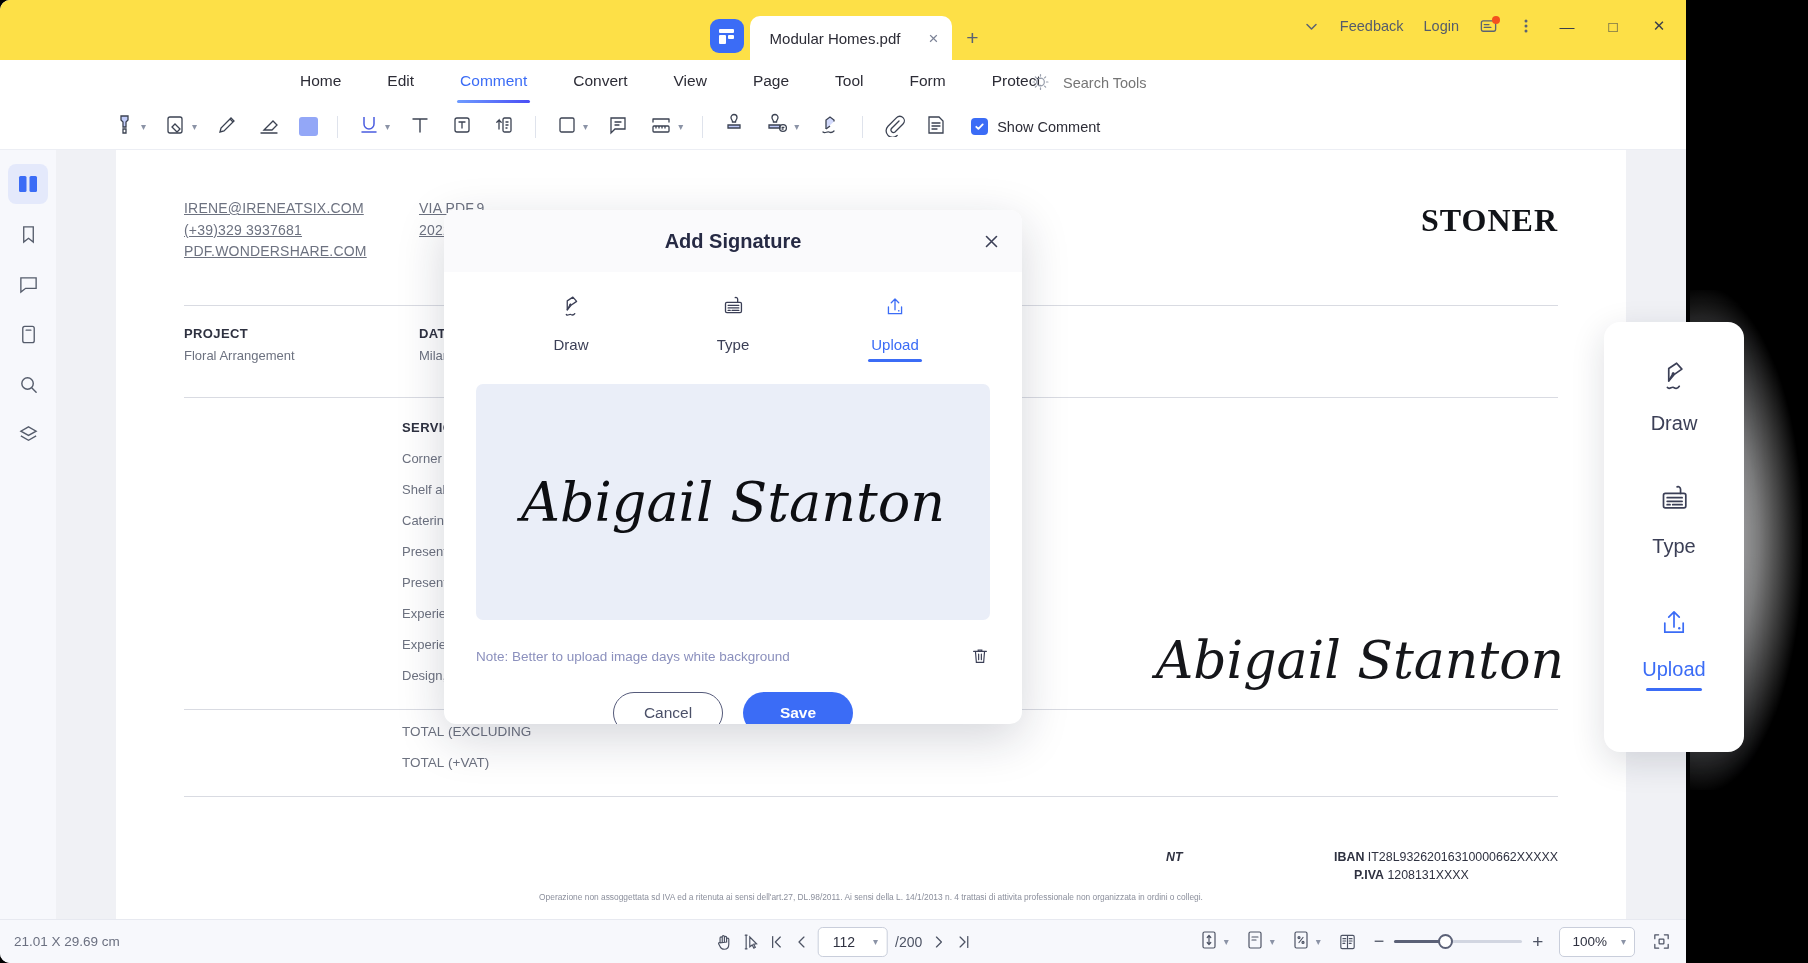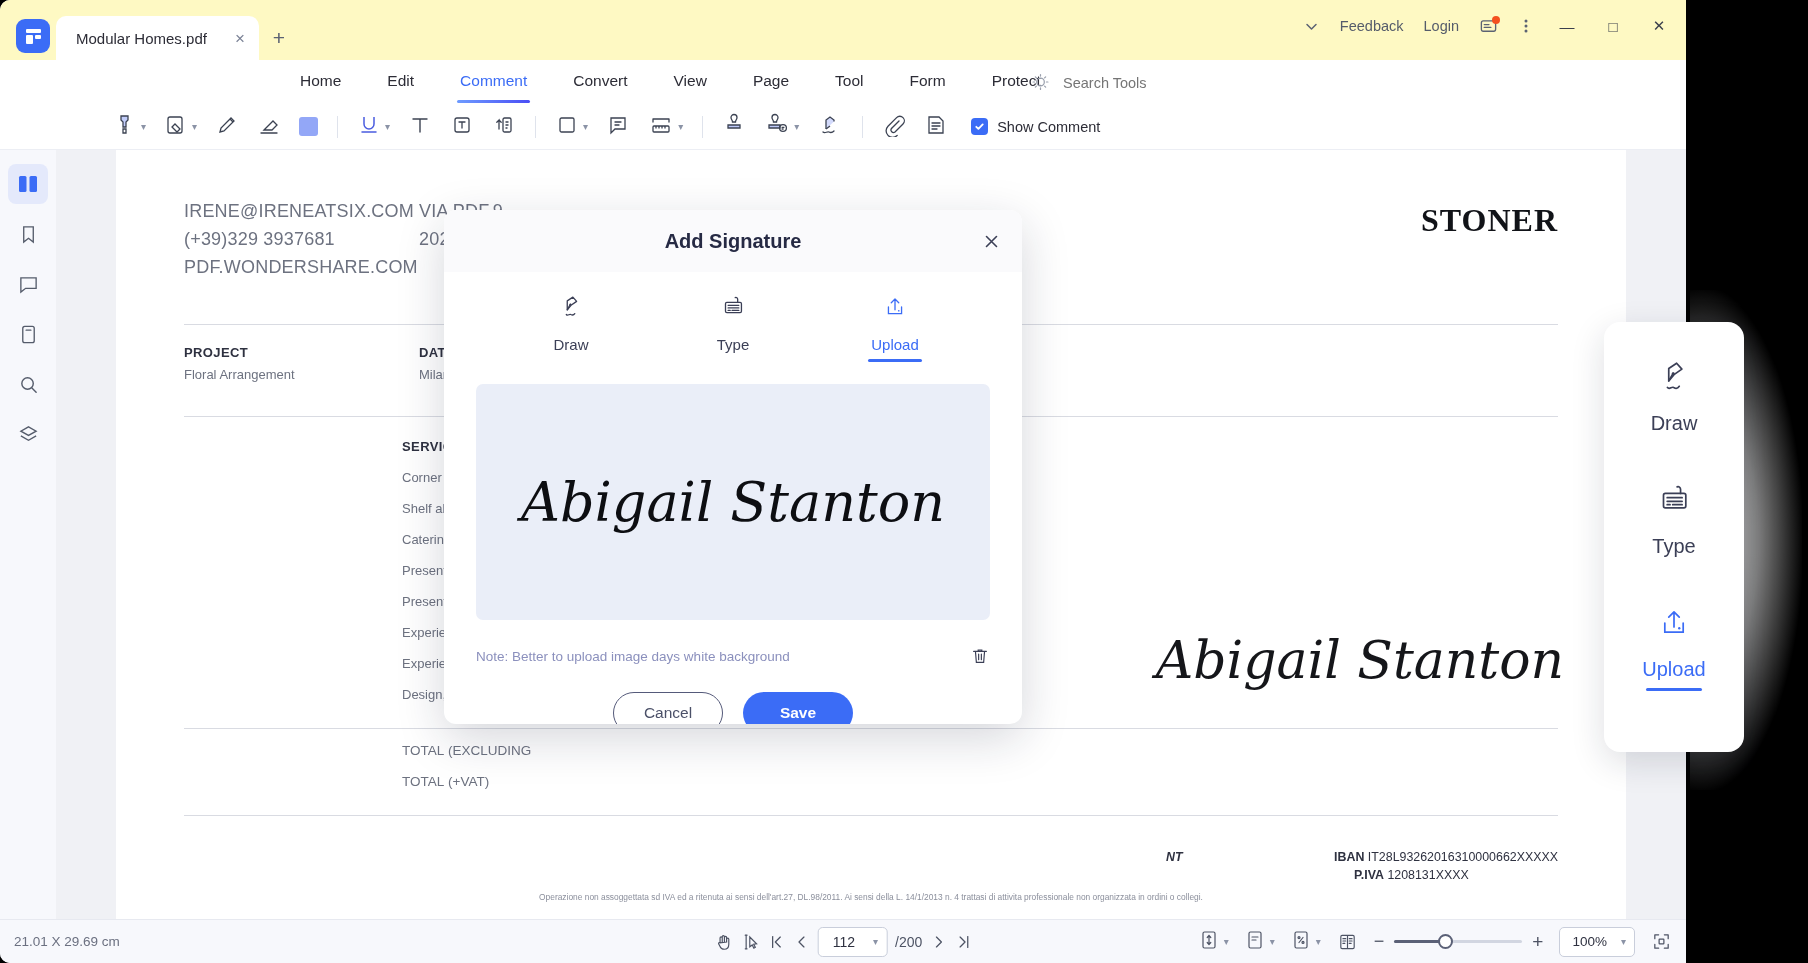--- a/index.html
+++ b/index.html
@@ -15,22 +15,22 @@
     background: #f7f8fc;
     border-top-left-radius: 10px;
     border-bottom-left-radius: 10px;
     overflow: hidden;
   }
 
   
   .titlebar {
     position: relative;
     height: 60px;
-    background: #fef9c3;
-    display: flex; align-items: flex-end;
+    background: #fde047;
+    display: flex; align-items: flex-end; justify-content: center;
   }
   .app-logo {
     width: 34px; height: 34px; margin-left: 16px; margin-bottom: 7px;
     background: #3b6cf6; border-radius: 9px;
     display:flex; align-items:center; justify-content:center;
     flex: 0 0 auto;
   }
   .app-logo svg { display:block; }
   .tabstrip { display: flex; align-items: flex-end; margin-left: 6px; }
   .doc-tab {
@@ -117,21 +117,21 @@
   
   .docarea {
     flex: 1; background: #f0f1f5; position: relative; overflow: hidden;
     display: flex; justify-content: center;
   }
   .page {
     width: 1510px; background: #fff; position: relative;
     font-family: "Liberation Sans", sans-serif; color: #44485a;
   }
   .pg-pad { padding: 48px 68px; }
-  .mini { font-size: 18px; line-height: 1.55; color: #6d7280; letter-spacing:.2px; }
+  .mini { font-size: 14px; line-height: 1.55; color: #6d7280; letter-spacing:.2px;text-decoration:underline; }
   .row-top { display: flex; }
   .col-a { width: 235px; }
   .col-b { width: 330px; }
   .brand {
     position: absolute; right: 68px; top: 52px;
     font-family: "Liberation Serif", serif; font-weight: 700;
     font-size: 32px; letter-spacing: 1px; color: #111318;
   }
   .hrule { height:1px; background:#d9dbe2; margin: 24px 0 0 0; }
   .lbl-h { font-size: 13px; font-weight: 700; color:#2e3140; letter-spacing:.4px; }

